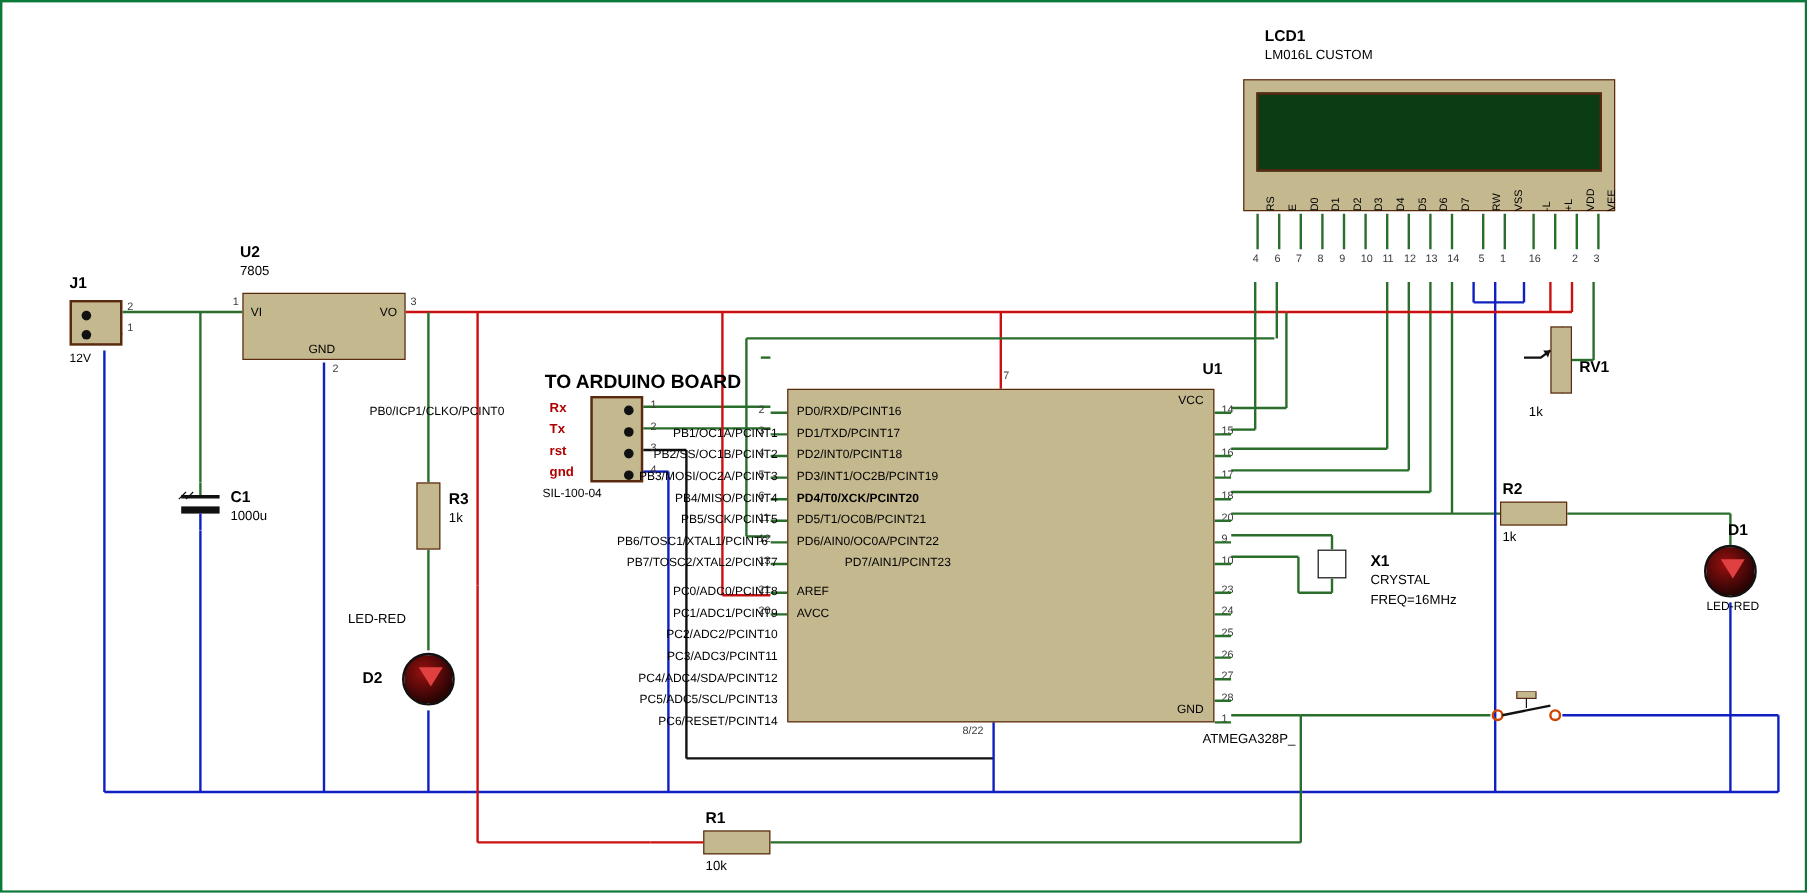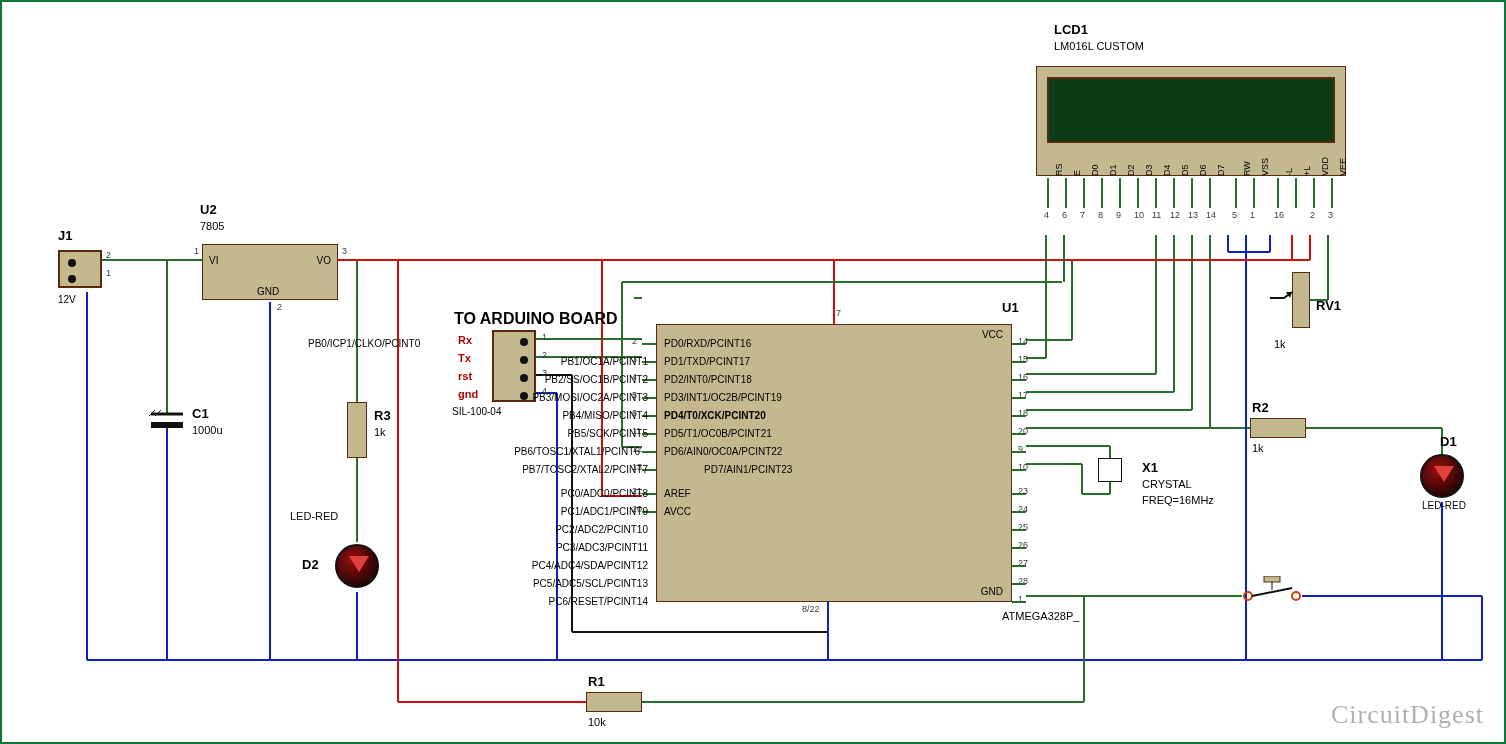--- a/index.html
+++ b/index.html
@@ -530,15 +530,14 @@
       </svg>
       <div class="abs lcd-pin" style="left: 284px; top: -2px;">VDD</div>
       <div class="abs lcd-pinnum" style="left: 274px; top: 32px;">2</div>
       <svg width="4" height="30" class="abs" style="left: 294px; top: 0px;">
         <line x1="2" y1="0" x2="2" y2="30" stroke="#2a6e2c" stroke-width="2"></line>
       </svg>
       <div class="abs lcd-pin" style="left: 302px; top: -2px;">VEE</div>
       <div class="abs lcd-pinnum" style="left: 292px; top: 32px;">3</div>
     </div>
 
-  <div class="abs watermark" style="right:20px;bottom:12px">CircuitDigest</div>
 
 </div>
 
 </body></html>

